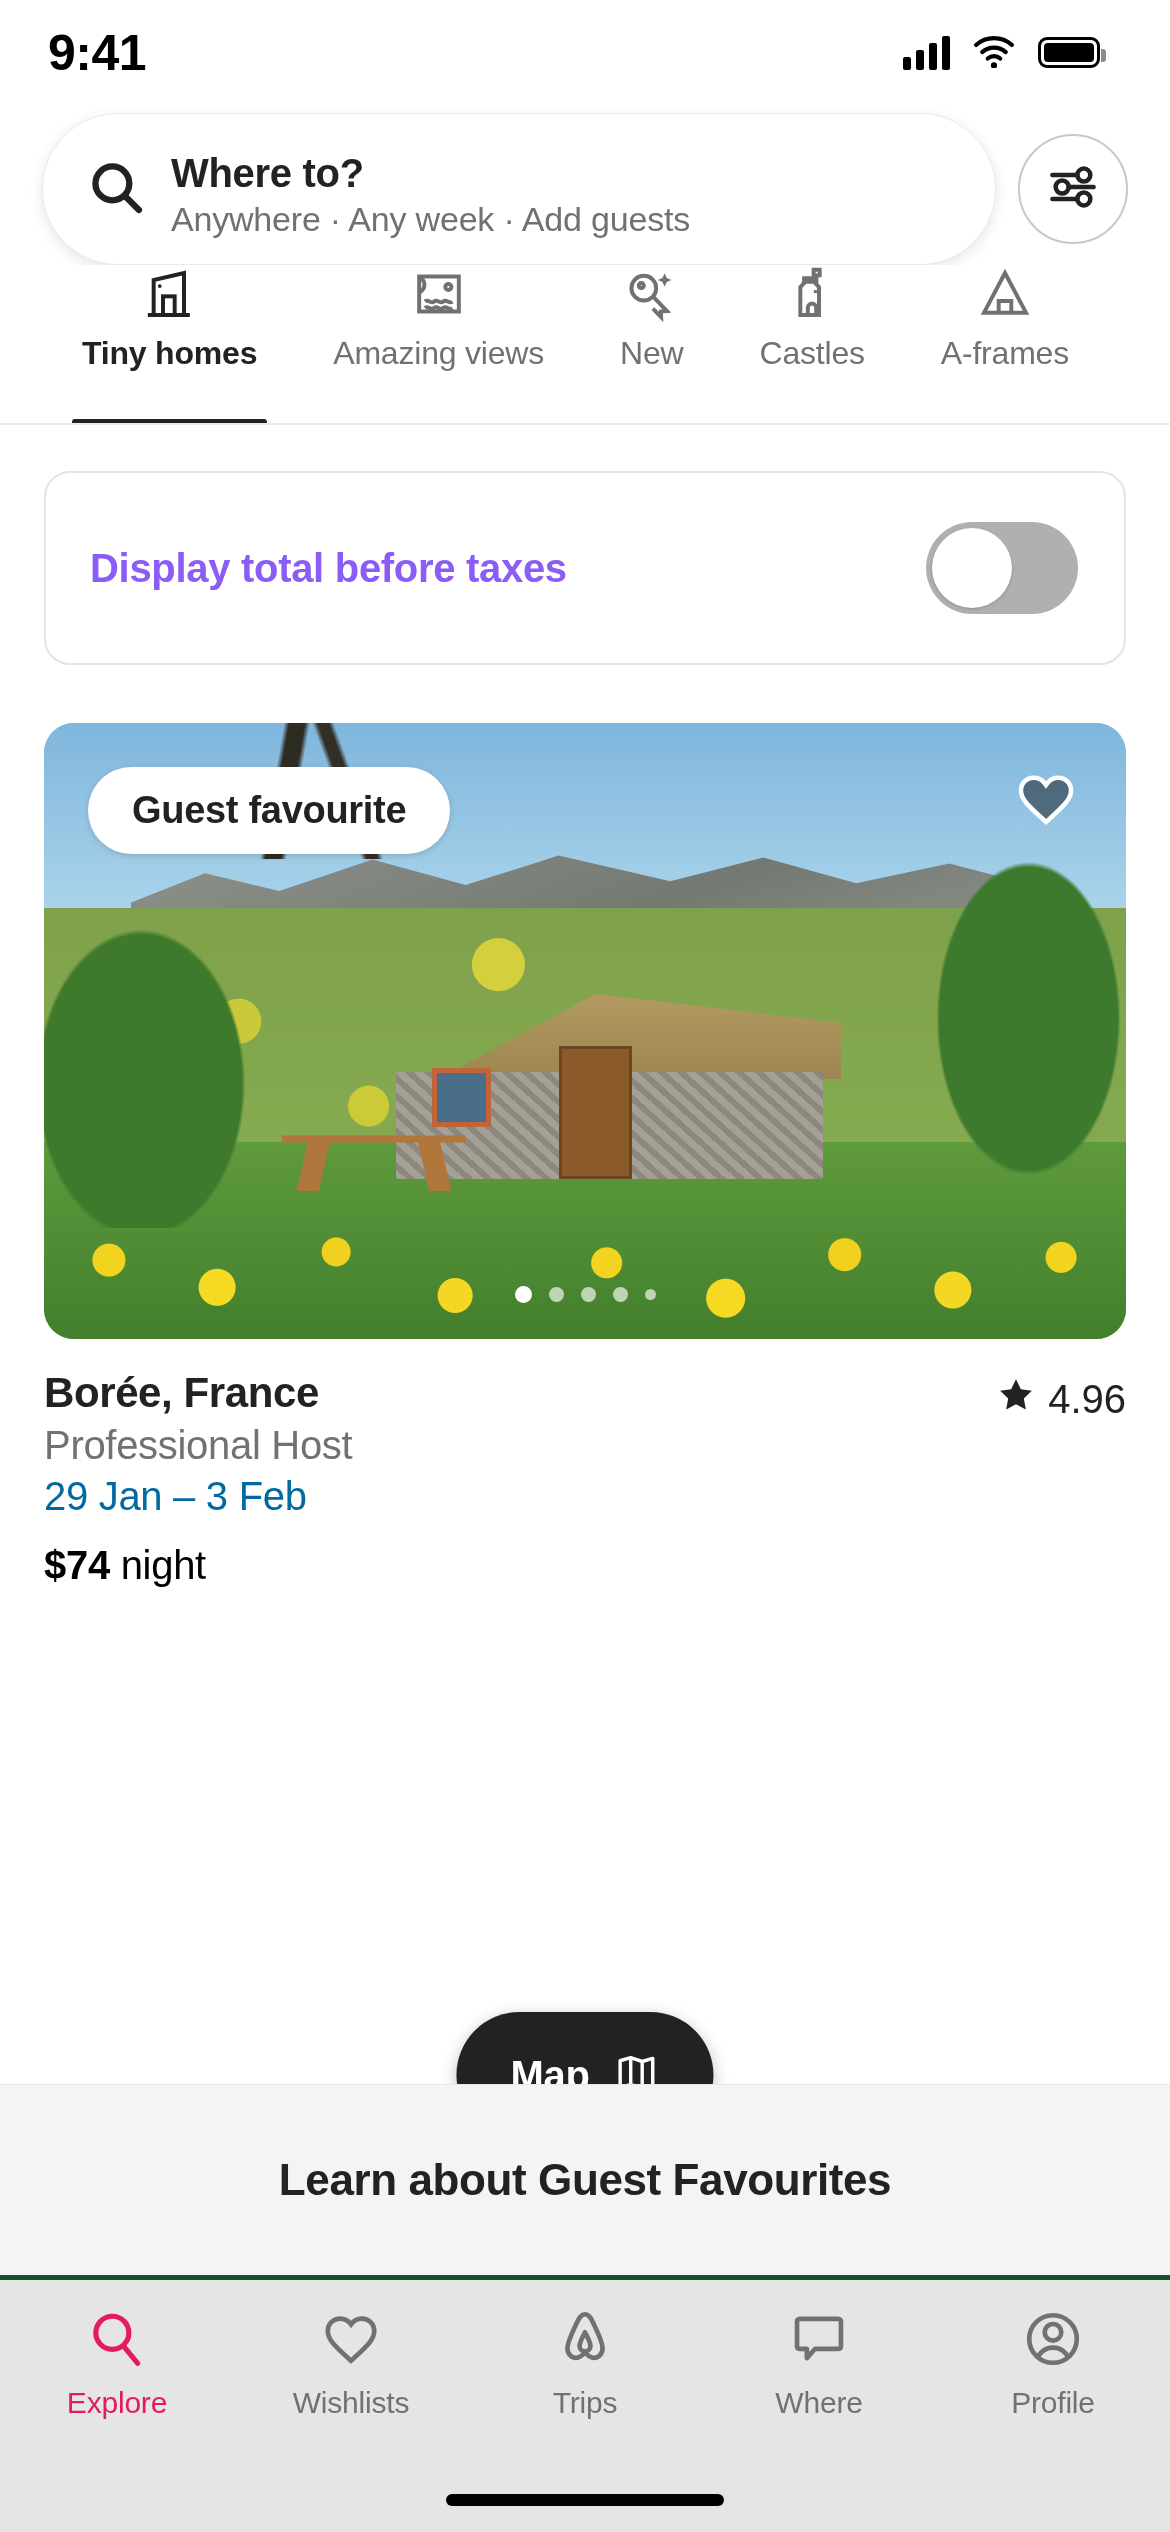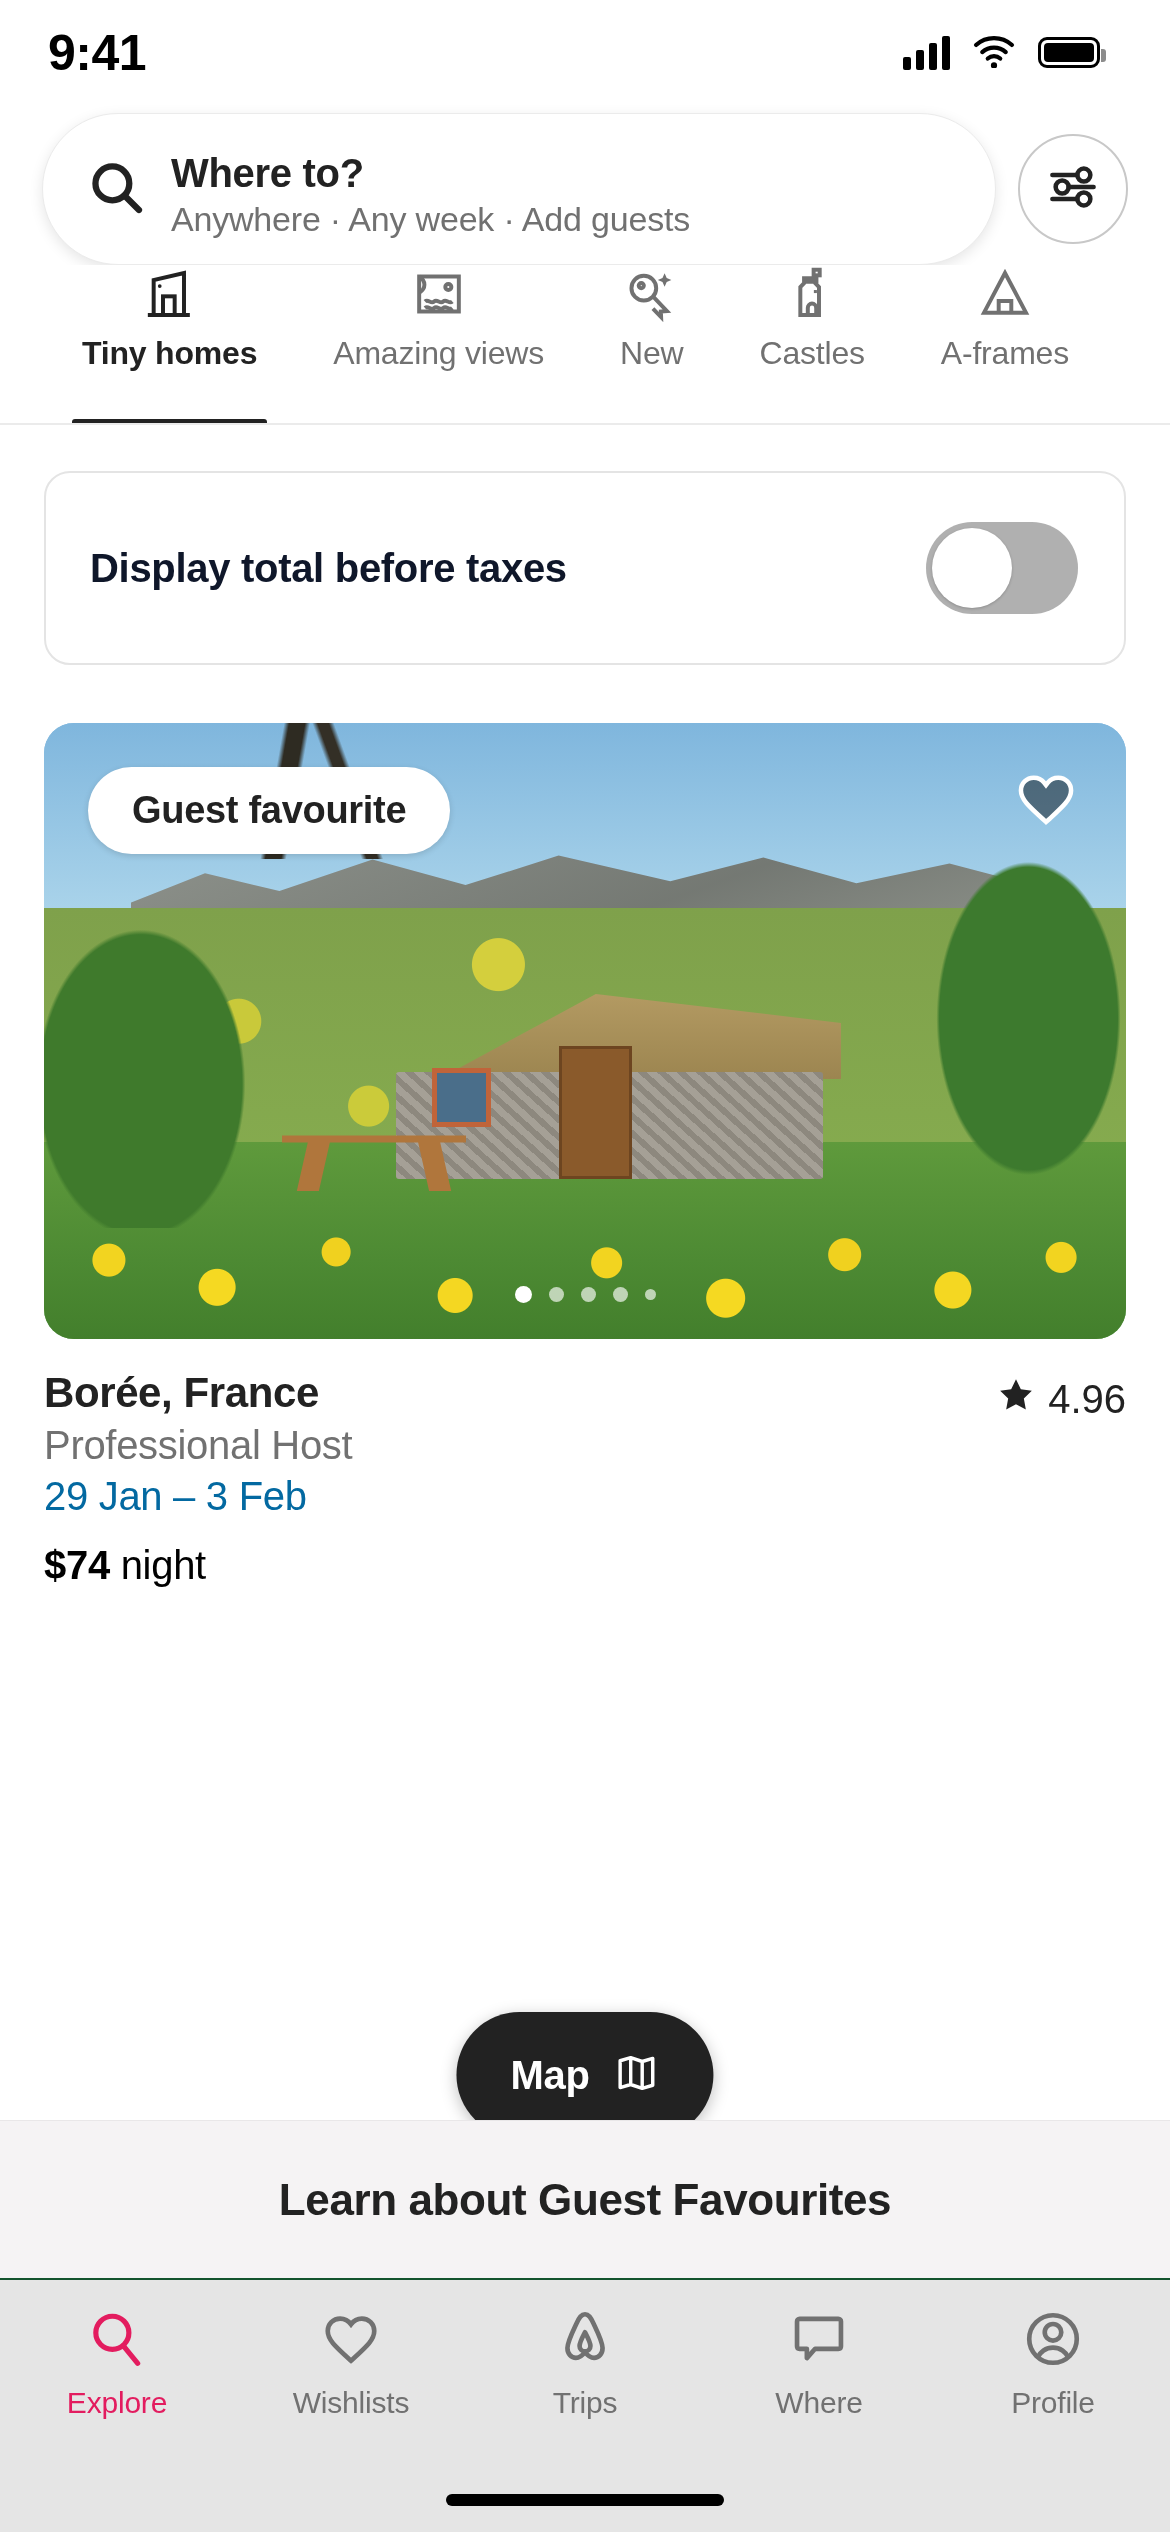--- a/index.html
+++ b/index.html
@@ -97,21 +97,21 @@
   
   #tax-card{
     margin-top:46px;
     height:194px;
     border:2px solid #e4e4e4;
     border-radius:26px;
     display:flex; align-items:center; justify-content:space-between;
     padding:0 46px 0 44px;
     background:#fff;
   }
-  #tax-label{ font-size:40px; font-weight:700; color:#0f172a; letter-spacing:-0.3px; }
+  #tax-label{ font-size:40px; font-weight:700; color:#8b5cf6; letter-spacing:-0.3px; }
   #tax-toggle{
     width:152px; height:92px; border-radius:46px;
     background:#b0b0b0; position:relative; flex:0 0 152px;
   }
   #tax-toggle .knob{
     position:absolute; top:6px; left:6px;
     width:80px; height:80px; border-radius:50%;
     background:#fff; box-shadow:0 1px 3px rgba(0,0,0,.2);
   }
 
@@ -240,23 +240,23 @@
     display:flex; align-items:center; justify-content:center; gap:24px;
     padding:0 54px;
     z-index:25;
     box-shadow:0 4px 16px rgba(0,0,0,.25);
   }
   #map-button .map-label{ font-size:40px; font-weight:700; letter-spacing:-0.3px; }
 
   
   #banner{
     position:absolute; left:0; right:0; bottom:252px;
-    height:160px; background:#f5f3f4;
+    height:196px; background:#f5f3f4;
     border-top:1px solid #e9e7e8;
-    border-bottom:2px solid #14532d;
+    border-bottom:5px solid #14532d;
     display:flex; align-items:center; justify-content:center;
     z-index:28;
   }
   #banner-text{ font-size:44px; font-weight:700; color:#222; letter-spacing:-0.4px; }
 
   
   #bottom-nav{
     position:absolute; left:0; right:0; bottom:0;
     height:252px; background:#e5e5e5;
     display:flex; align-items:flex-start; justify-content:space-around;

